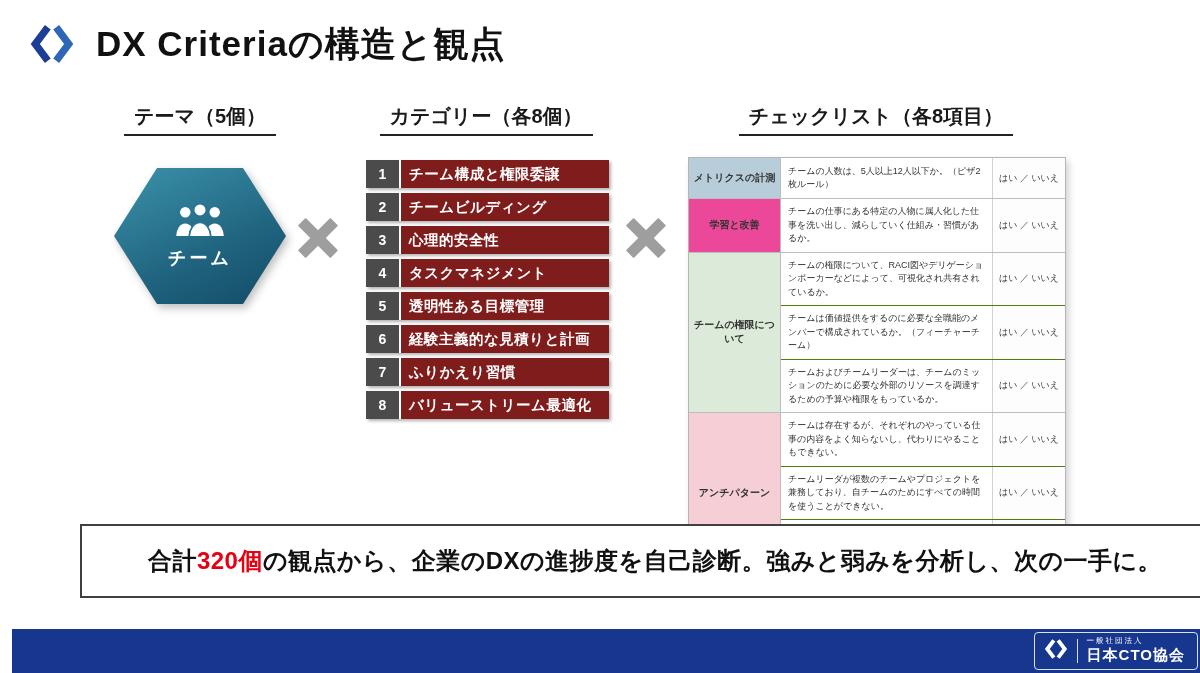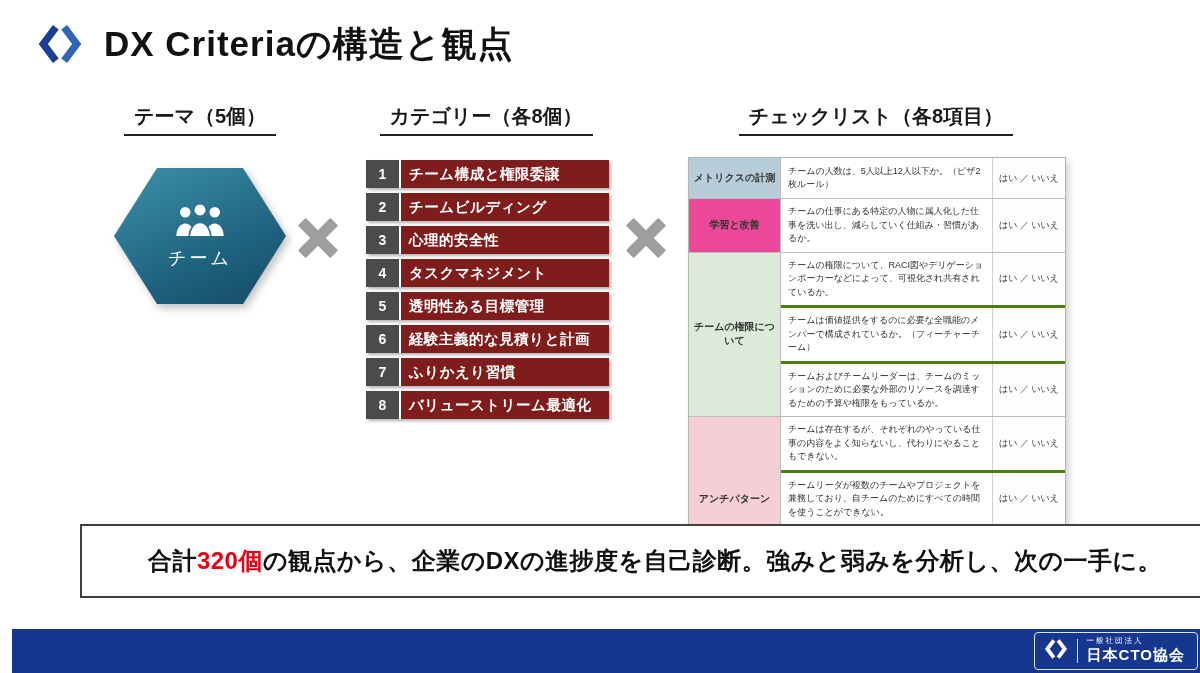--- a/index.html
+++ b/index.html
@@ -1,36 +1,36 @@
 <!DOCTYPE html>
 <html><head>
 <meta charset="utf-8">
 <style>
   html,body{margin:0;padding:0;}
   body{width:1200px;height:673px;position:relative;background:#ffffff;
        font-family:"Liberation Sans",sans-serif;color:#1a1a1a;overflow:hidden;}
 
   
-  .header{position:absolute;top:20px;left:36px;display:flex;align-items:center;gap:20px;}
+  .header{position:absolute;top:20px;left:28px;display:flex;align-items:center;gap:20px;}
   .logo-icon{width:48px;height:48px;display:flex;align-items:center;justify-content:center;}
   .page-title{font-size:35px;font-weight:900;letter-spacing:1px;color:#111;}
 
   
   .col-head{position:absolute;top:103px;text-align:center;font-size:20px;font-weight:800;}
   .col-head span{display:inline-block;border-bottom:2.5px solid #222;padding:0 10px 4px 10px;}
   .col-head.theme{left:108px;width:184px;}
   .col-head.category{left:370px;width:232px;}
   .col-head.checklist{left:724px;width:304px;}
 
   
   .hex-wrap{position:absolute;left:114px;top:168px;filter:drop-shadow(3px 4px 4px rgba(0,0,0,.25));}
   .hexagon{width:172px;height:136px;background:linear-gradient(155deg,#3c92ab 0%,#20647f 60%,#134a66 100%);
            clip-path:polygon(25% 0,75% 0,100% 50%,75% 100%,25% 100%,0 50%);
            display:flex;flex-direction:column;align-items:center;justify-content:center;gap:6px;}
-  .hex-label{color:#fff;font-size:18px;font-weight:400;letter-spacing:3px;}
+  .hex-label{color:#fff;font-size:18px;font-weight:700;letter-spacing:3px;}
 
   
   .mult{position:absolute;width:40px;height:40px;}
   .mult::before,.mult::after{content:"";position:absolute;left:50%;top:50%;width:46px;height:11px;
         background:#9e9e9e;border-radius:1px;}
   .mult::before{transform:translate(-50%,-50%) rotate(45deg);}
   .mult::after{transform:translate(-50%,-50%) rotate(-45deg);}
   .mult.m1{left:298px;top:218px;}
   .mult.m2{left:626px;top:218px;}
 
@@ -45,21 +45,21 @@
   
   .check-table{position:absolute;left:688px;top:157px;width:378px;background:#fff;
         border:1px solid #b5b5b5;box-shadow:3px 4px 7px rgba(0,0,0,.18);box-sizing:border-box;}
   .check-group{display:flex;align-items:stretch;}
   .check-group + .check-group{border-top:1px solid #bdbdbd;}
   .group-label{width:92px;min-width:92px;display:flex;align-items:center;justify-content:center;
         text-align:center;font-size:10px;font-weight:800;color:#333;padding:4px;box-sizing:border-box;
         border-right:1px solid #bdbdbd;}
   .group-items{flex:1;display:flex;flex-direction:column;}
   .check-row{display:flex;align-items:stretch;flex:1;}
-  .check-row + .check-row{border-top:3px solid #4d7c0f;}
+  .check-row + .check-row{border-top:1px solid #4d7c0f;}
   .check-text{flex:1;display:flex;align-items:center;font-size:9px;line-height:1.5;color:#333;
         padding:6px 7px;min-height:30px;box-sizing:border-box;}
   .check-answer{width:72px;min-width:72px;display:flex;align-items:center;justify-content:center;
         font-size:9px;color:#333;border-left:1px solid #d2d2d2;white-space:nowrap;background:#fdfdfd;}
   .check-row.single .check-text{min-height:40px;}
 
   
   .summary-box{position:absolute;left:80px;top:524px;width:1150px;height:74px;box-sizing:border-box;
         border:2px solid #404040;background:#fff;display:flex;align-items:center;justify-content:center;}
   .summary-text{font-size:24px;font-weight:800;letter-spacing:.5px;color:#111;}

